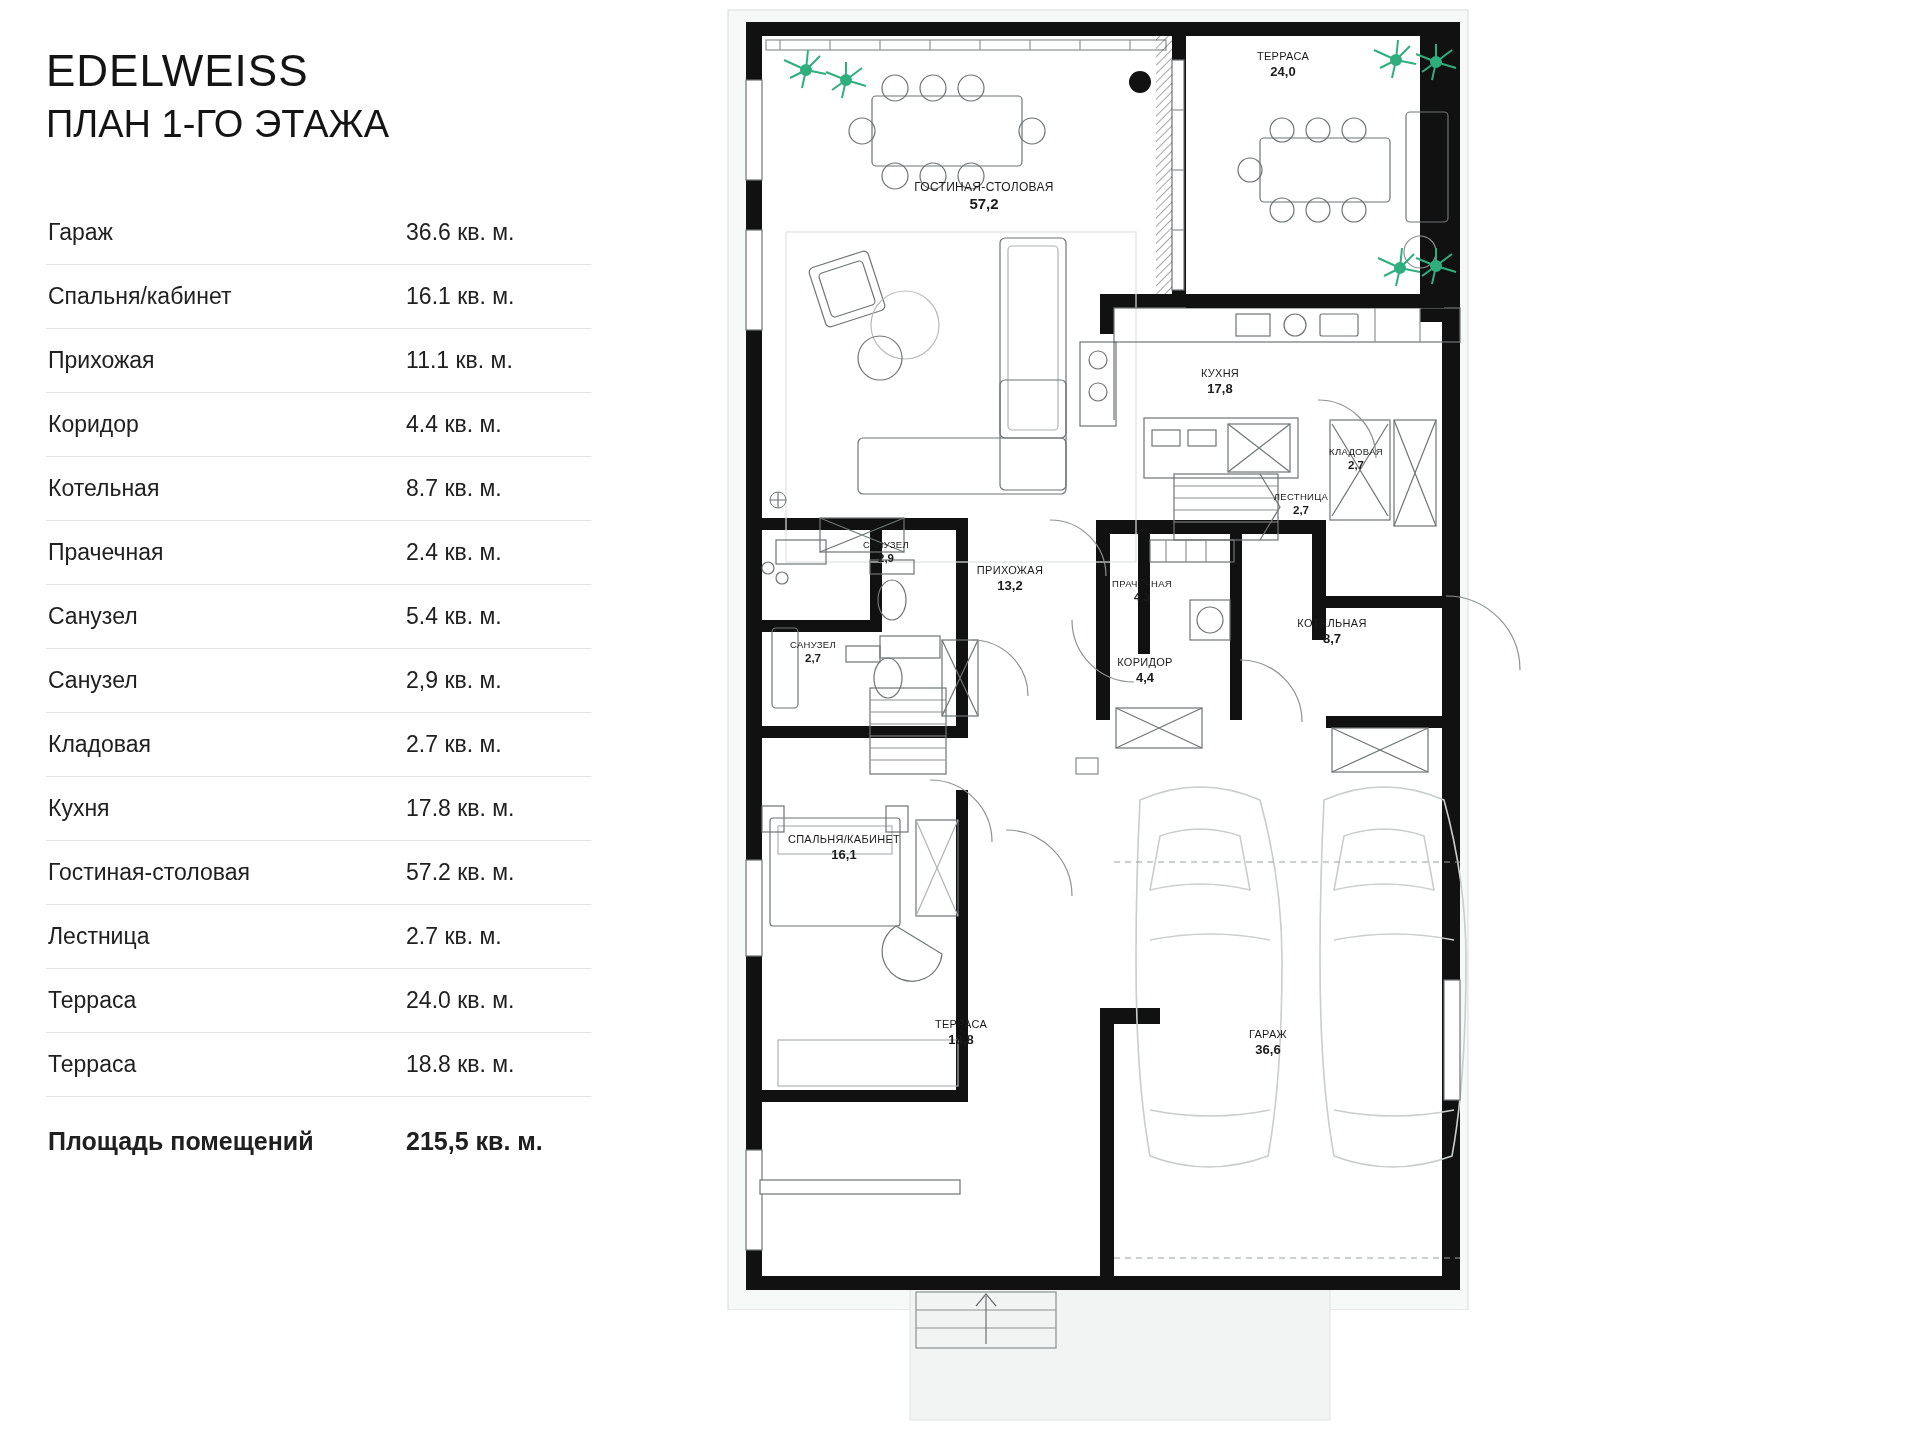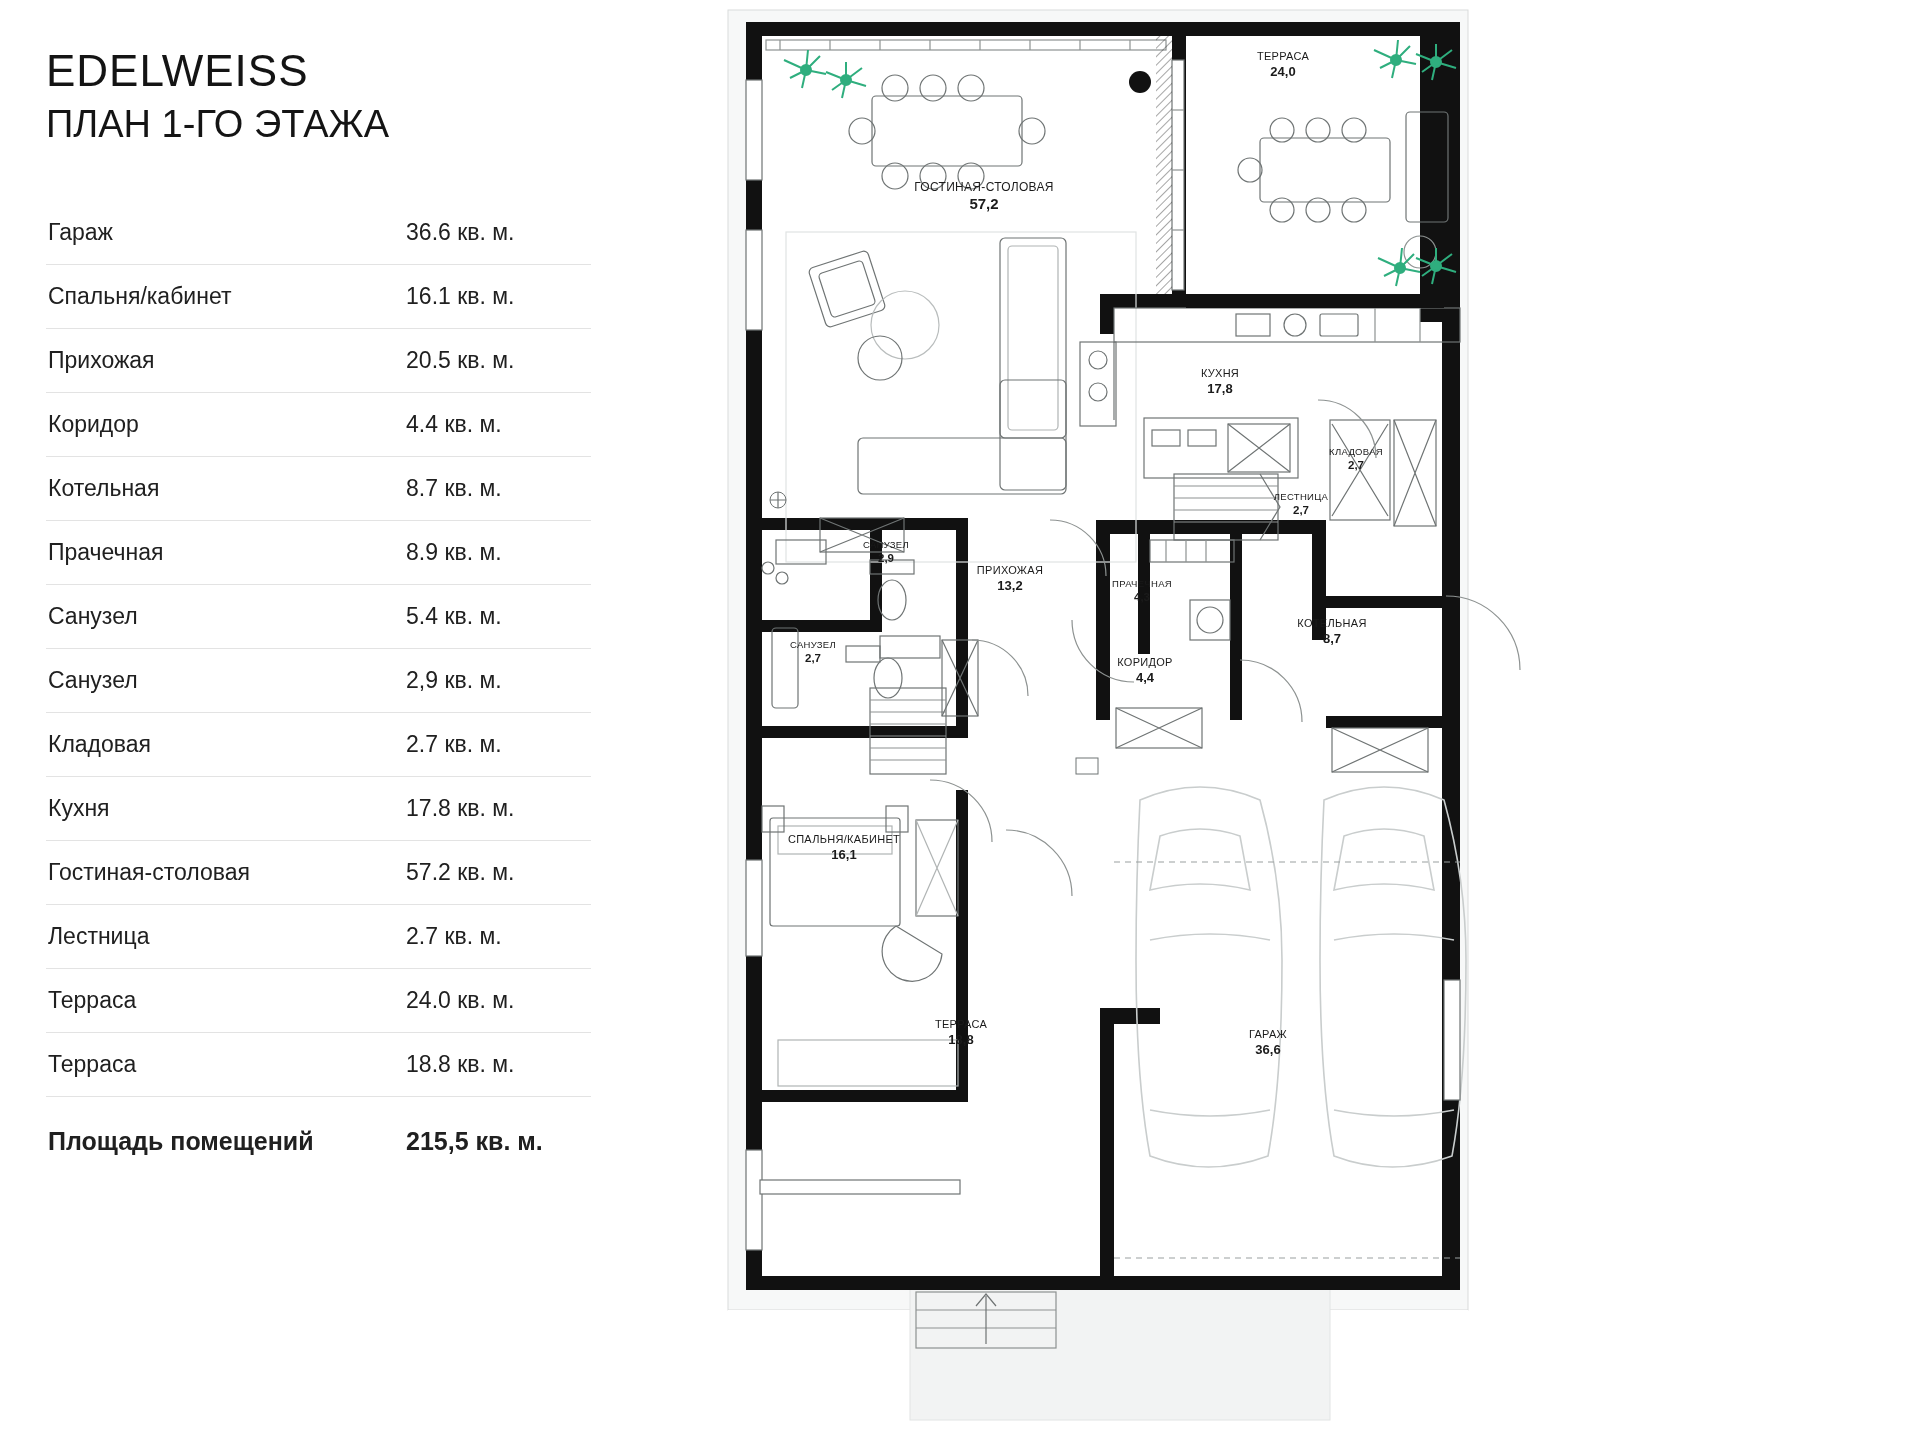--- a/index.html
+++ b/index.html
@@ -127,33 +127,33 @@
         <tr>
           <td class="name">Гараж</td>
           <td class="area">36.6 кв. м.</td>
         </tr>
         <tr>
           <td class="name">Спальня/кабинет</td>
           <td class="area">16.1 кв. м.</td>
         </tr>
         <tr>
           <td class="name">Прихожая</td>
-          <td class="area">20.5 кв. м.</td>
+          <td class="area">11.1 кв. м.</td>
         </tr>
         <tr>
           <td class="name">Коридор</td>
           <td class="area">4.4 кв. м.</td>
         </tr>
         <tr>
           <td class="name">Котельная</td>
           <td class="area">8.7 кв. м.</td>
         </tr>
         <tr>
           <td class="name">Прачечная</td>
-          <td class="area">8.9 кв. м.</td>
+          <td class="area">2.4 кв. м.</td>
         </tr>
         <tr>
           <td class="name">Санузел</td>
           <td class="area">5.4 кв. м.</td>
         </tr>
         <tr>
           <td class="name">Санузел</td>
           <td class="area">2,9 кв. м.</td>
         </tr>
         <tr>

